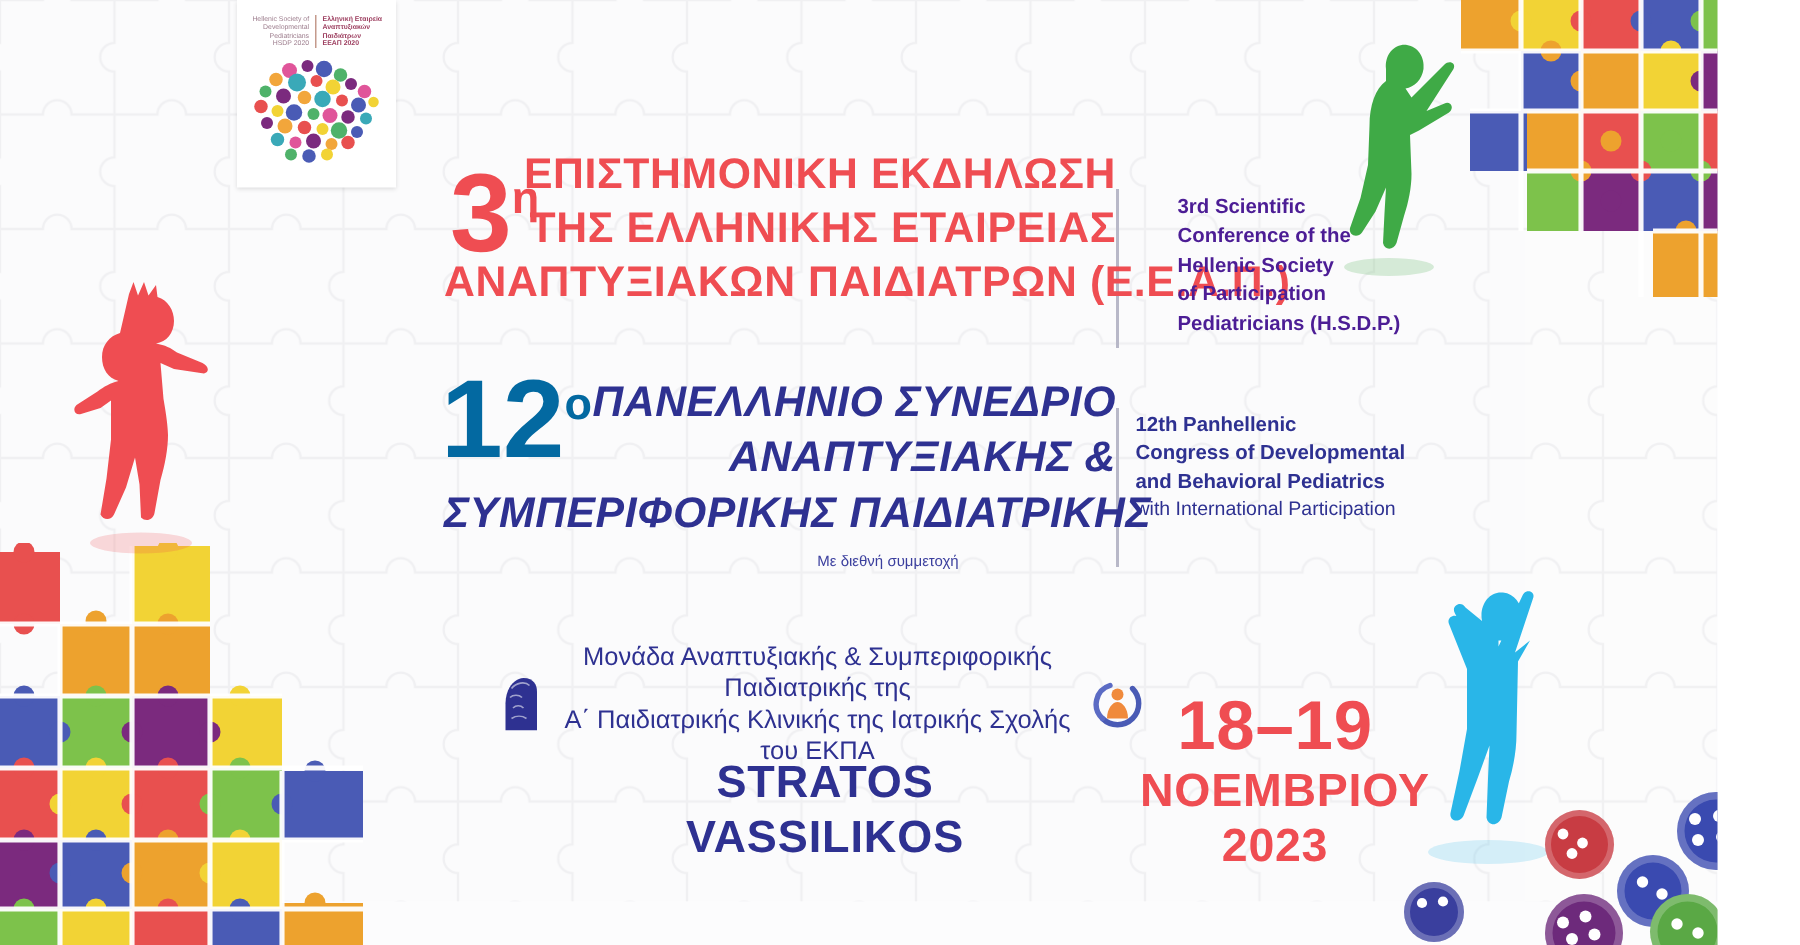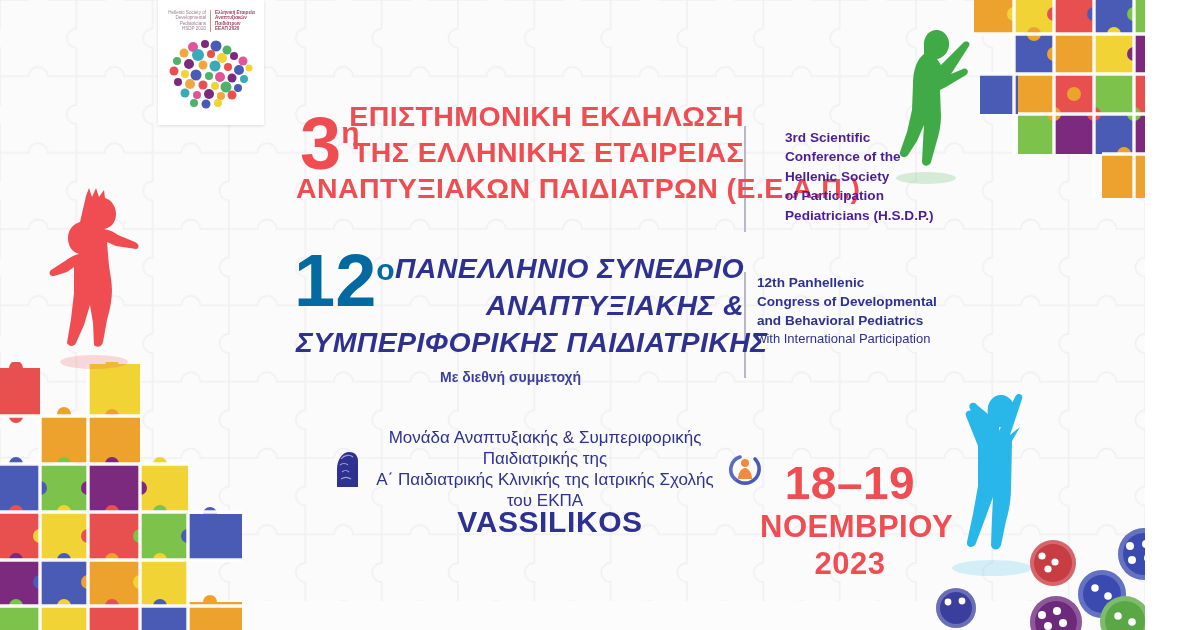--- a/index.html
+++ b/index.html
@@ -92,21 +92,21 @@
     color: #2e3191; font-weight: 700; letter-spacing: .4px;
     font-size: 28.5px; line-height: 37px; white-space: nowrap; font-style: italic;
   }
   #ordinal-blue {
     position: absolute; left: 294px; top: 232px;
     color: #0369a1; font-weight: 800; font-size: 74px; line-height: 76px;
   }
   #ordinal-blue sup { font-size: 30px; vertical-align: super; font-weight: 700; }
   #blue-sub {
     position: absolute; left: 440px; top: 369px; width: 304px;
-    text-align: left; color: #3b3f9e; font-size: 14px; font-weight: 700;
+    text-align: center; color: #3b3f9e; font-size: 10px; font-weight: 400;
   }
 
   #block-blue-en {
     position: absolute; left: 757px; top: 274px; width: 195px;
     color: #2e3191; font-weight: 700; font-size: 13.6px; line-height: 18.8px;
   }
   #block-blue-en .thin { font-weight: 400; font-size: 13px; }
 
   
   #affiliation {
@@ -470,20 +470,21 @@
     </div>
     <svg width="34" height="34" viewBox="0 0 34 34" aria-hidden="true">
       <path d="M27,7 a13,13 0 1 1 -20,20" stroke="#4a5bb5" stroke-width="3.6" fill="none" stroke-linecap="round"></path>
       <path d="M7,27 a13,13 0 0 1 5,-22" stroke="#5b6bc4" stroke-width="3.6" fill="none" stroke-linecap="round"></path>
       <circle cx="17" cy="11" r="4" fill="#f08a3c"></circle>
       <path d="M10,27 c0,-7 4,-11 7,-11 c3,0 7,4 7,11 z" fill="#f08a3c"></path>
     </svg>
   </div>
 
   <div id="venue">
+    <div>STRATOS</div>
     <div>VASSILIKOS</div>
   </div>
 
   <div id="dateblock">
     <div class="d-range">18–19</div>
     <div class="d-month">ΝΟΕΜΒΡΙΟΥ</div>
     <div class="d-year">2023</div>
   </div>
 
 </div>

